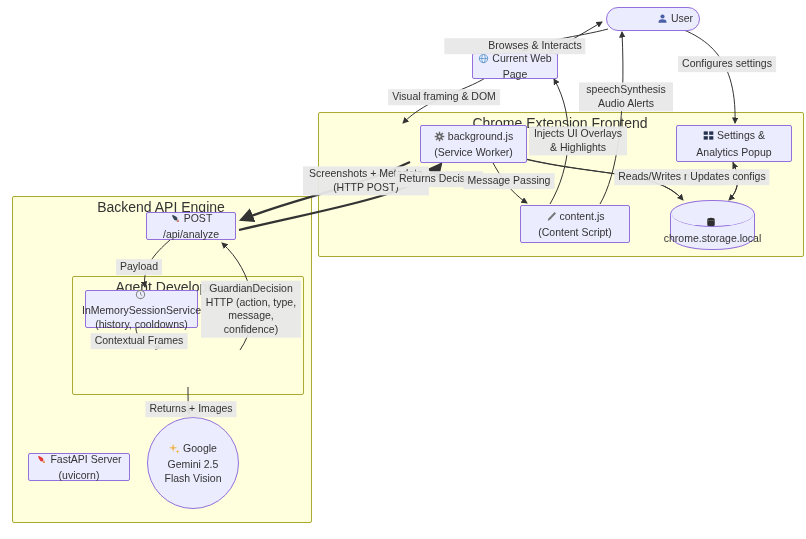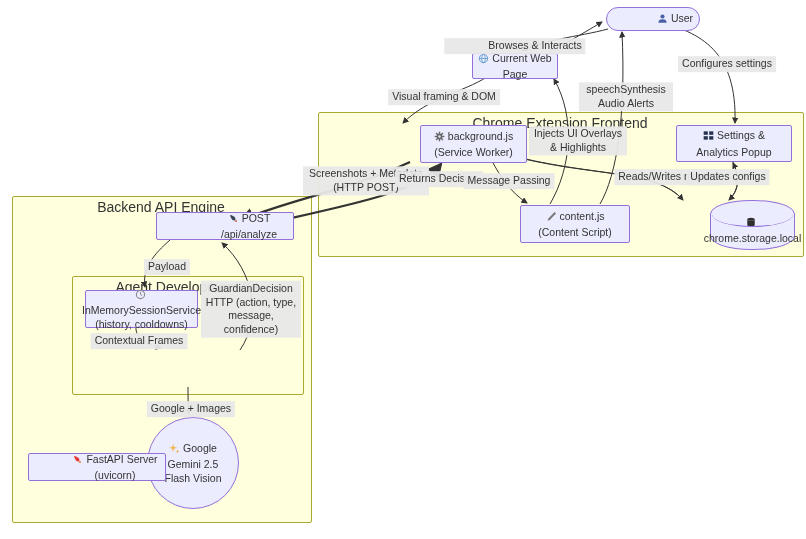--- a/index.html
+++ b/index.html
@@ -103,30 +103,30 @@
     <div class="inner"><span class="ic"><svg width="11" height="11" viewBox="0 0 16 16">
             <g fill="#26324f">
               <rect x="1" y="2" width="6" height="5"></rect>
               <rect x="9" y="2" width="6" height="5"></rect>
               <rect x="1" y="9" width="6" height="5"></rect>
               <rect x="9" y="9" width="6" height="5"></rect>
             </g>
           </svg></span><span>Settings &amp; Analytics Popup</span></div>
   </div>
 
-  <div class="node cylinder" style="left:670px;top:200px;width:83px;height:48px;margin-left:40px;">
+  <div class="node cylinder" style="left:670px;top:200px;width:83px;height:48px;">
     <div class="inner"><span class="ic"><svg width="10" height="10" viewBox="0 0 16 16">
             <g fill="#2f2f2f">
               <ellipse cx="8" cy="3.5" rx="6" ry="2.5"></ellipse>
               <path d="M2,3.5 v9 a6,2.5 0 0,0 12,0 v-9 a6,2.5 0 0,1 -12,0 z"></path>
             </g>
           </svg></span><span>chrome.storage.local</span></div>
   </div>
 
-  <div class="node" style="left:156px;top:212px;width:88px;height:26px;padding-left:48px;">
+  <div class="node" style="left:146px;top:212px;width:88px;height:26px;">
     <div class="inner"><span class="ic"><svg width="11" height="11" viewBox="0 0 16 16">
             <g transform="rotate(-45 8 8)">
               <path d="M8,1 C10,3 10.5,7 10.5,9 L8,12 L5.5,9 C5.5,7 6,3 8,1 Z" fill="#37474f"></path>
               <path d="M6,12 L8,15.2 L10,12 Z" fill="#c75b39"></path>
             </g>
           </svg></span><span>POST /api/analyze</span></div>
   </div>
 
   <div class="node" style="left:85px;top:290px;width:111px;height:36px;">
     <div class="inner"><span class="ic"><svg width="11" height="11" viewBox="0 0 16 16">
@@ -136,37 +136,37 @@
   </div>
 
 
   <div class="node circle" style="left:147px;top:417px;width:90px;height:90px;">
     <div class="inner" style="padding:2px 8px;"><span class="ic"><svg width="11" height="11" viewBox="0 0 16 16">
             <path d="M6,1 L7.3,5.7 12,7 L7.3,8.3 6,13 L4.7,8.3 0,7 L4.7,5.7 Z" fill="#f0b64e"></path>
             <path d="M12.5,9.5 L13.2,11.8 15.5,12.5 13.2,13.2 12.5,15.5 11.8,13.2 9.5,12.5 11.8,11.8 Z" fill="#f0b64e"></path>
           </svg></span><span>Google Gemini 2.5 Flash Vision</span></div>
   </div>
 
-  <div class="node" style="left:28px;top:453px;width:100px;height:26px;padding-left:36px;">
+  <div class="node" style="left:28px;top:453px;width:100px;height:26px;">
     <div class="inner"><span class="ic"><svg width="11" height="11" viewBox="0 0 16 16">
             <g transform="rotate(-45 8 8)">
               <path d="M8,1 C10,3 10.5,7 10.5,9 L8,12 L5.5,9 C5.5,7 6,3 8,1 Z" fill="#e53935"></path>
               <path d="M6,12 L8,15.2 L10,12 Z" fill="#e08030"></path>
             </g>
           </svg></span><span>FastAPI Server (uvicorn)</span></div>
   </div>
 
   <div class="elabel" style="left:515px;top:46px;padding-left:44px;">Browses &amp; Interacts</div>
   <div class="elabel" style="left:444px;top:97px;">Visual framing &amp; DOM</div>
   <div class="elabel wrap" style="left:626px;top:97px;width:86px;">speechSynthesis Audio Alerts</div>
   <div class="elabel" style="left:727px;top:64px;">Configures settings</div>
   <div class="elabel wrap" style="left:366px;top:181px;width:118px;">Screenshots + Metadata (HTTP POST)</div>
   <div class="elabel" style="left:439px;top:179px;">Returns Decision</div>
   <div class="elabel" style="left:509px;top:181px;">Message Passing</div>
   <div class="elabel wrap" style="left:578px;top:141px;width:90px;">Injects UI Overlays &amp; Highlights</div>
   <div class="elabel" style="left:668px;top:177px;">Reads/Writes metrics</div>
   <div class="elabel" style="left:728px;top:177px;">Updates configs</div>
-  <div class="elabel" style="left:139px;top:267px;margin-left:28px;">Payload</div>
+  <div class="elabel" style="left:139px;top:267px;">Payload</div>
   <div class="elabel" style="left:139px;top:341px;">Contextual Frames</div>
   <div class="elabel wrap" style="left:251px;top:309px;width:92px;">GuardianDecision HTTP (action, type, message, confidence)</div>
-  <div class="elabel" style="left:191px;top:409px;">Google + Images</div>
+  <div class="elabel" style="left:191px;top:409px;">Returns + Images</div>
 
 </div>
 
 </body></html>

